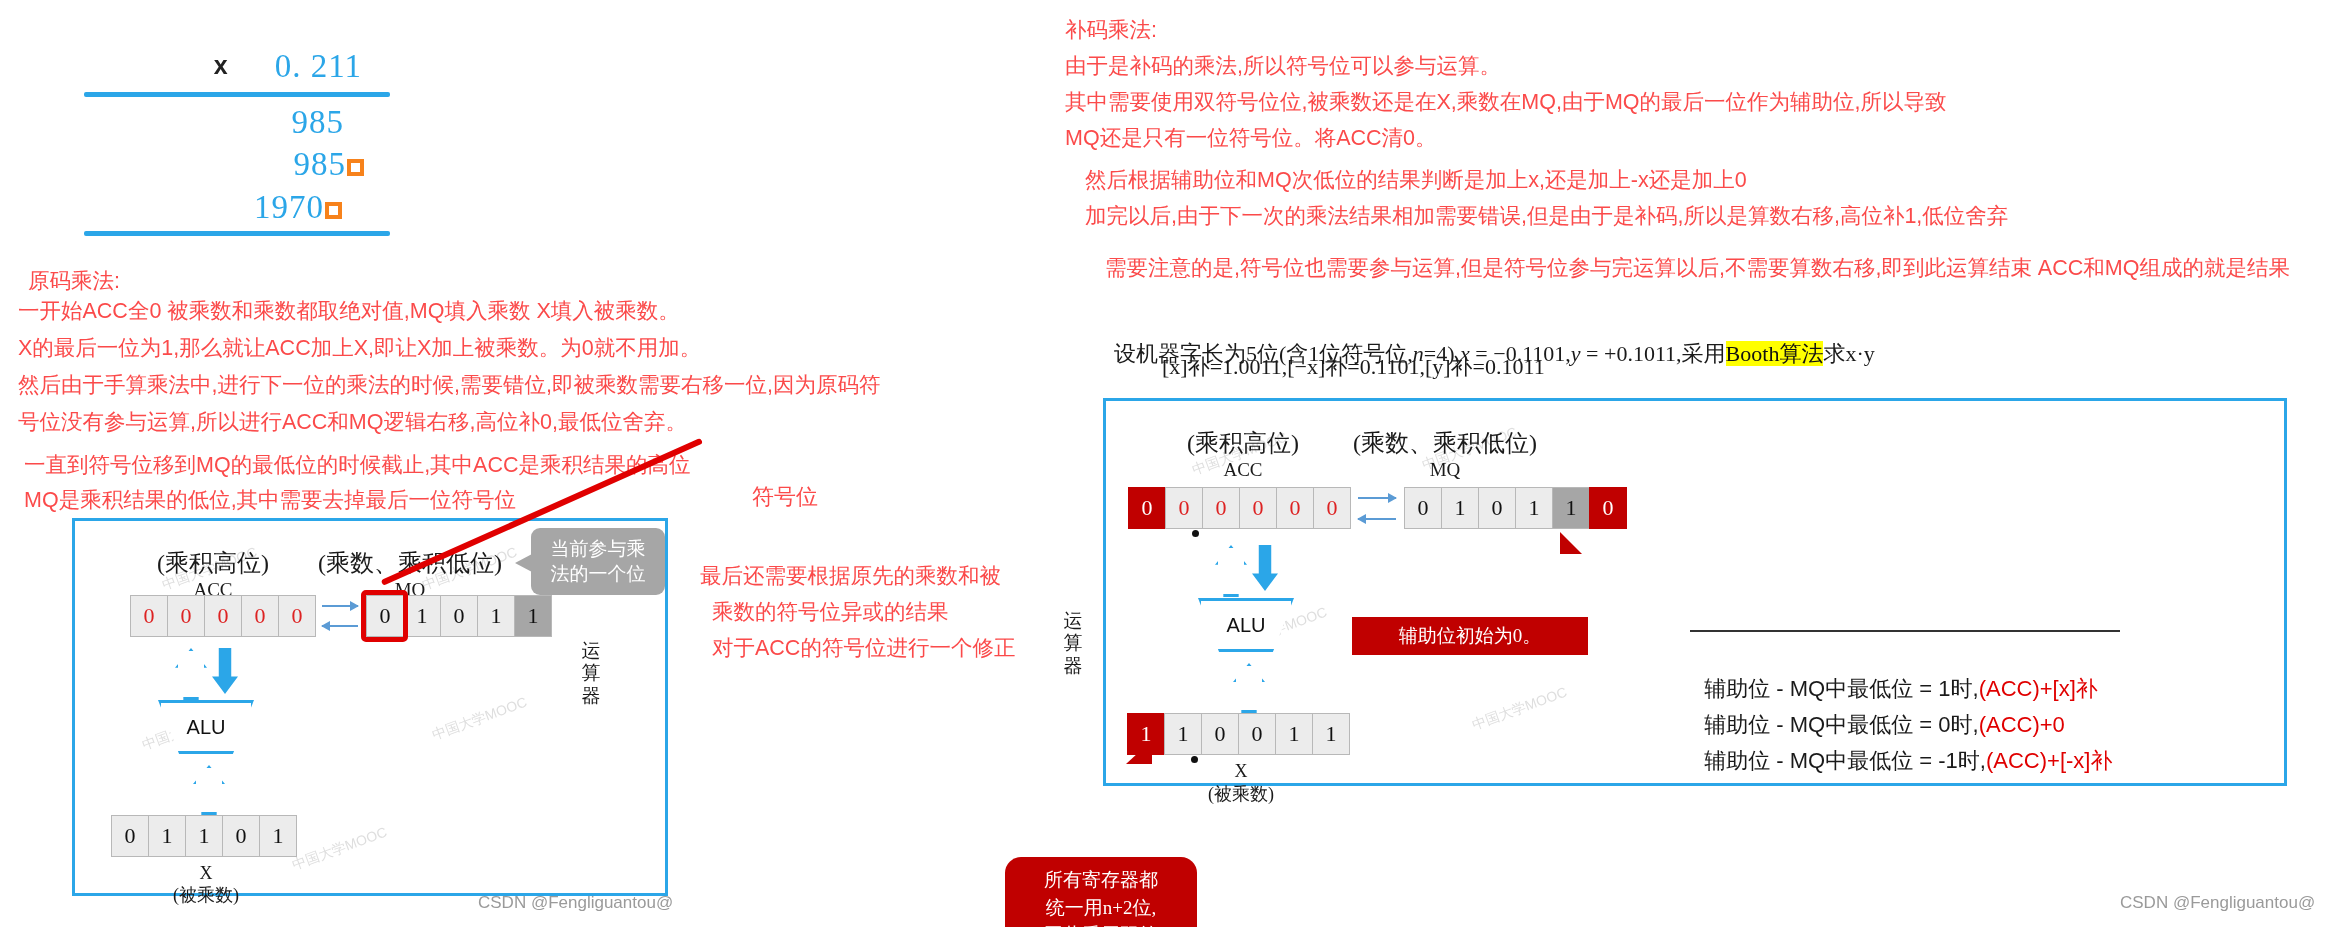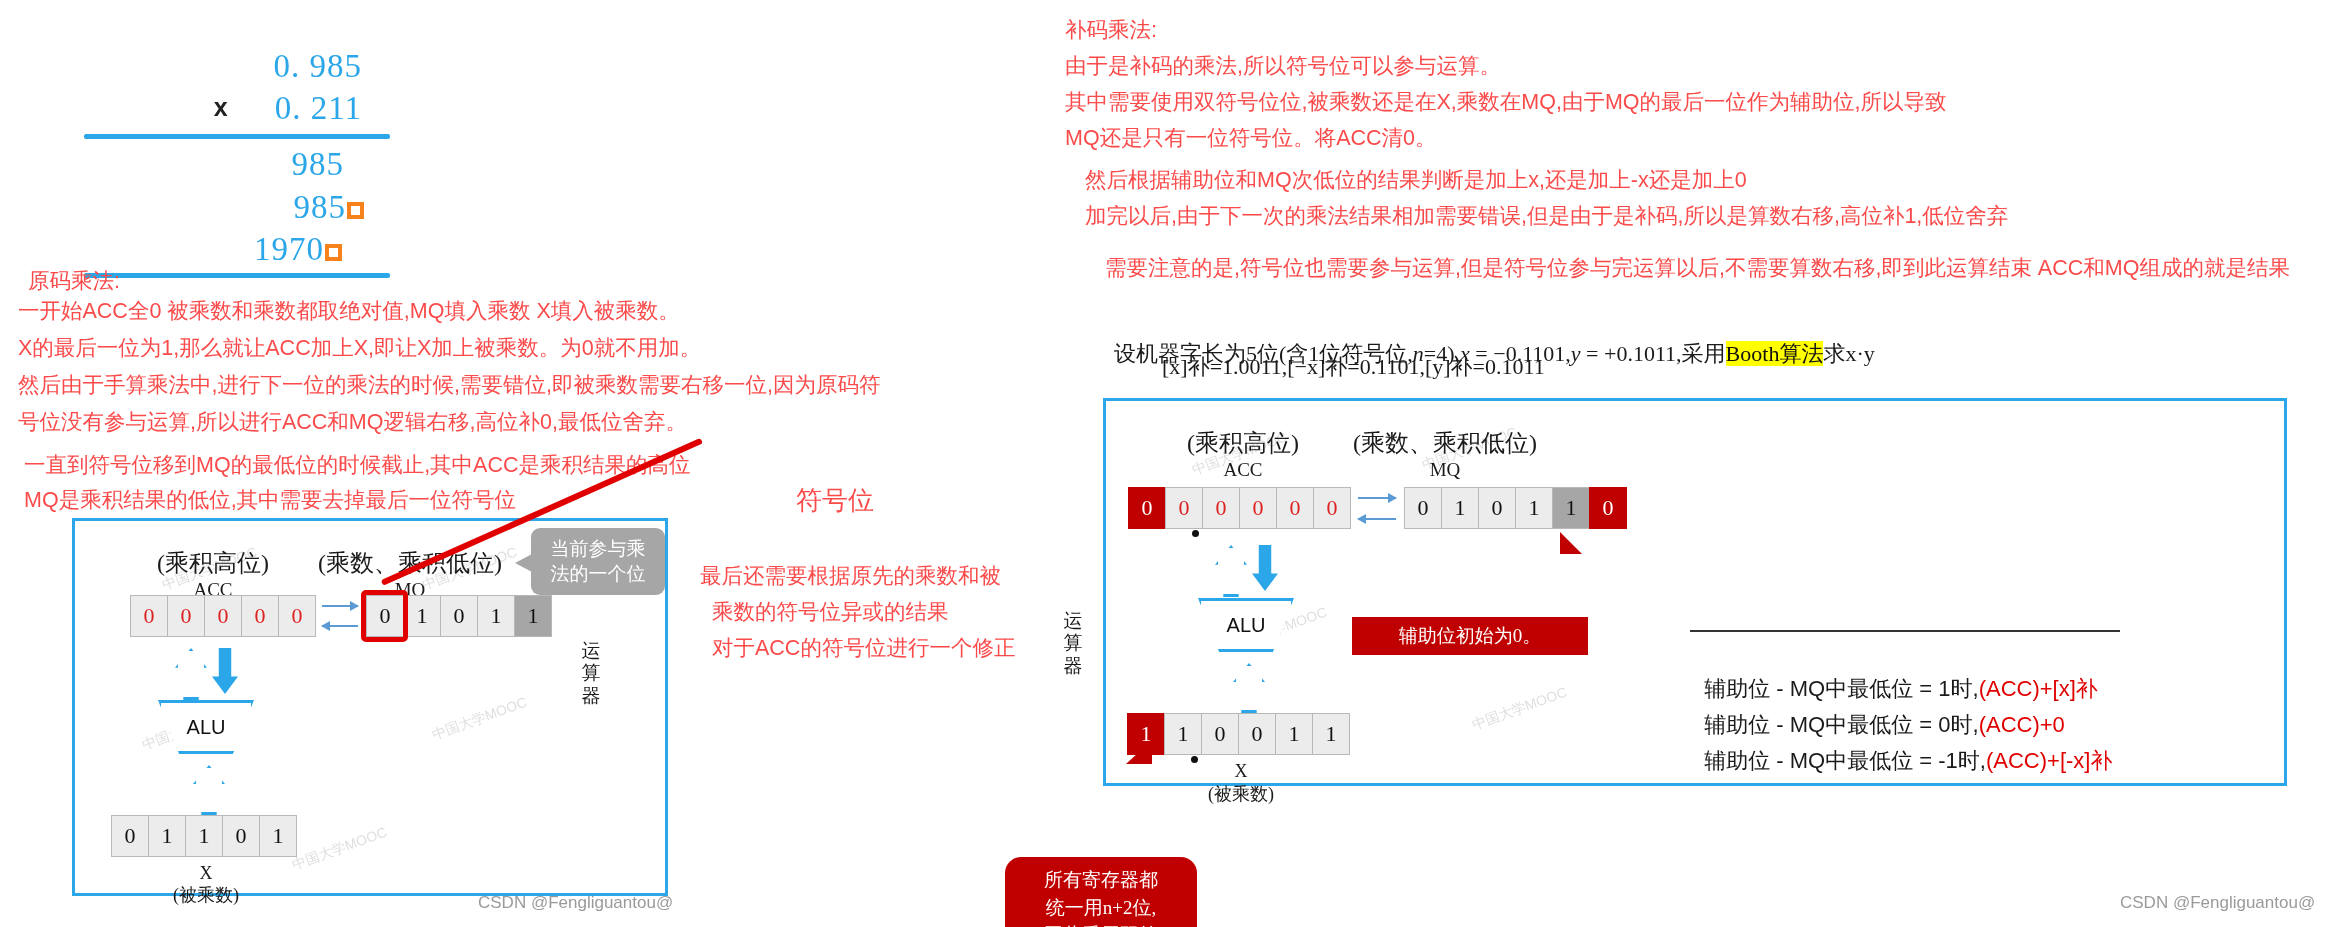--- a/index.html
+++ b/index.html
@@ -105,25 +105,20 @@
   .wm{color:#d9d9d9;font-size:14px;opacity:.85;pointer-events:none;
       transform:rotate(-20deg);white-space:nowrap;font-family:"Liberation Sans",sans-serif;}
 
   .credit{color:#9a9a9a;font-size:17px;font-family:"Liberation Sans",sans-serif;}
   .dot{width:7px;height:7px;border-radius:50%;background:#111;position:absolute;}
 </style>
 </head>
 <body>
 
 <div class="abs" id="longmul">
-  <div class="row">
-    <span style="width:62px;"></span>
-    <span>0. 985</span>
-    <span style="width:28px;"></span>
-  </div>
   <div class="row">
     <span class="op">x</span>
     <span>0. 211</span>
     <span style="width:28px;"></span>
   </div>
   <div class="bar"></div>
   <div class="row">
     <span>985</span>
     <span style="width:46px;"></span>
   </div>
@@ -211,21 +206,21 @@
   <div>算</div>
   <div>器</div>
 </div>
 
 <div class="abs graycallout" style="left:531px;top:528px;width:108px;">
   <div>当前参与乘</div>
   <div>法的一个位</div>
 </div>
 
 <div class="abs redline" style="left:382px;top:580px;width:350px;transform:rotate(-24deg);"></div>
-<div class="abs rtext" style="left:796px;top:478px;font-size:26px;">符号位</div>
+<div class="abs rtext" style="left:752px;top:478px;font-size:22px;">符号位</div>
 
 <div class="abs rtext" style="left:700px;top:558px;">最后还需要根据原先的乘数和被</div>
 <div class="abs rtext" style="left:712px;top:594px;">乘数的符号位异或的结果</div>
 <div class="abs rtext" style="left:712px;top:630px;">对于ACC的符号位进行一个修正</div>
 
 <div class="abs credit" style="left:478px;top:893px;">CSDN @Fengliguantou@</div>
 
 <div class="abs rtext-r" style="left:1065px;top:12px;">补码乘法:</div>
 <div class="abs rtext-r" style="left:1065px;top:48px;">由于是补码的乘法,所以符号位可以参与运算。</div>
 <div class="abs rtext-r" style="left:1065px;top:84px;">其中需要使用双符号位位,被乘数还是在X,乘数在MQ,由于MQ的最后一位作为辅助位,所以导致</div>

